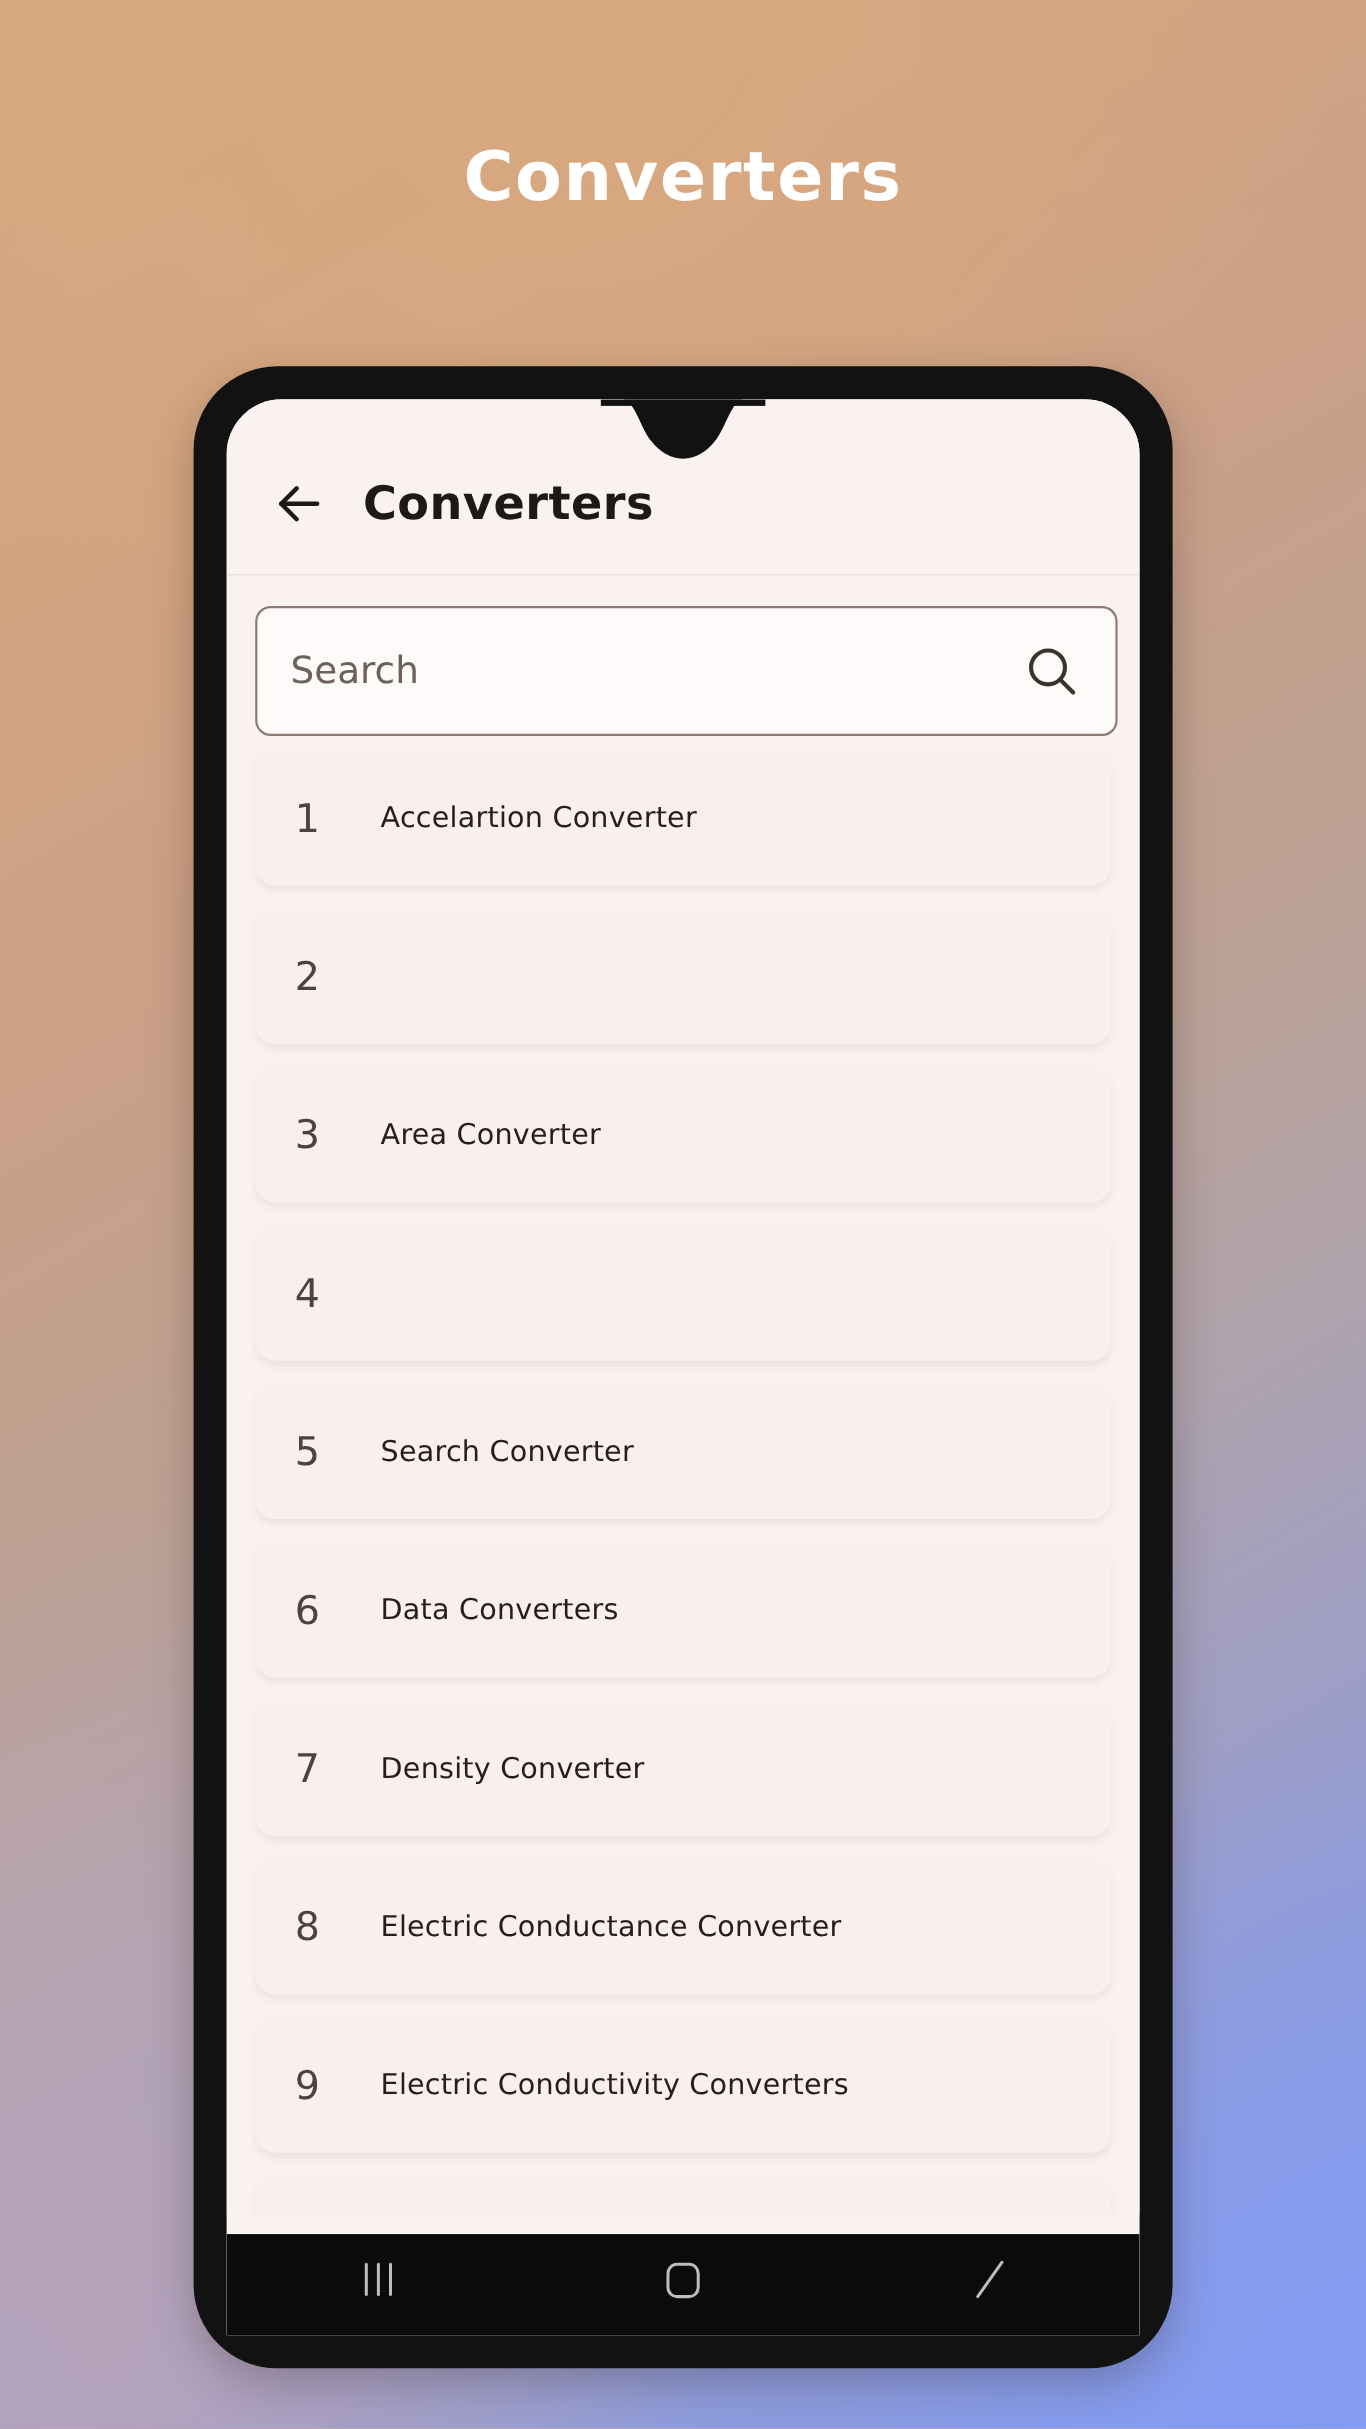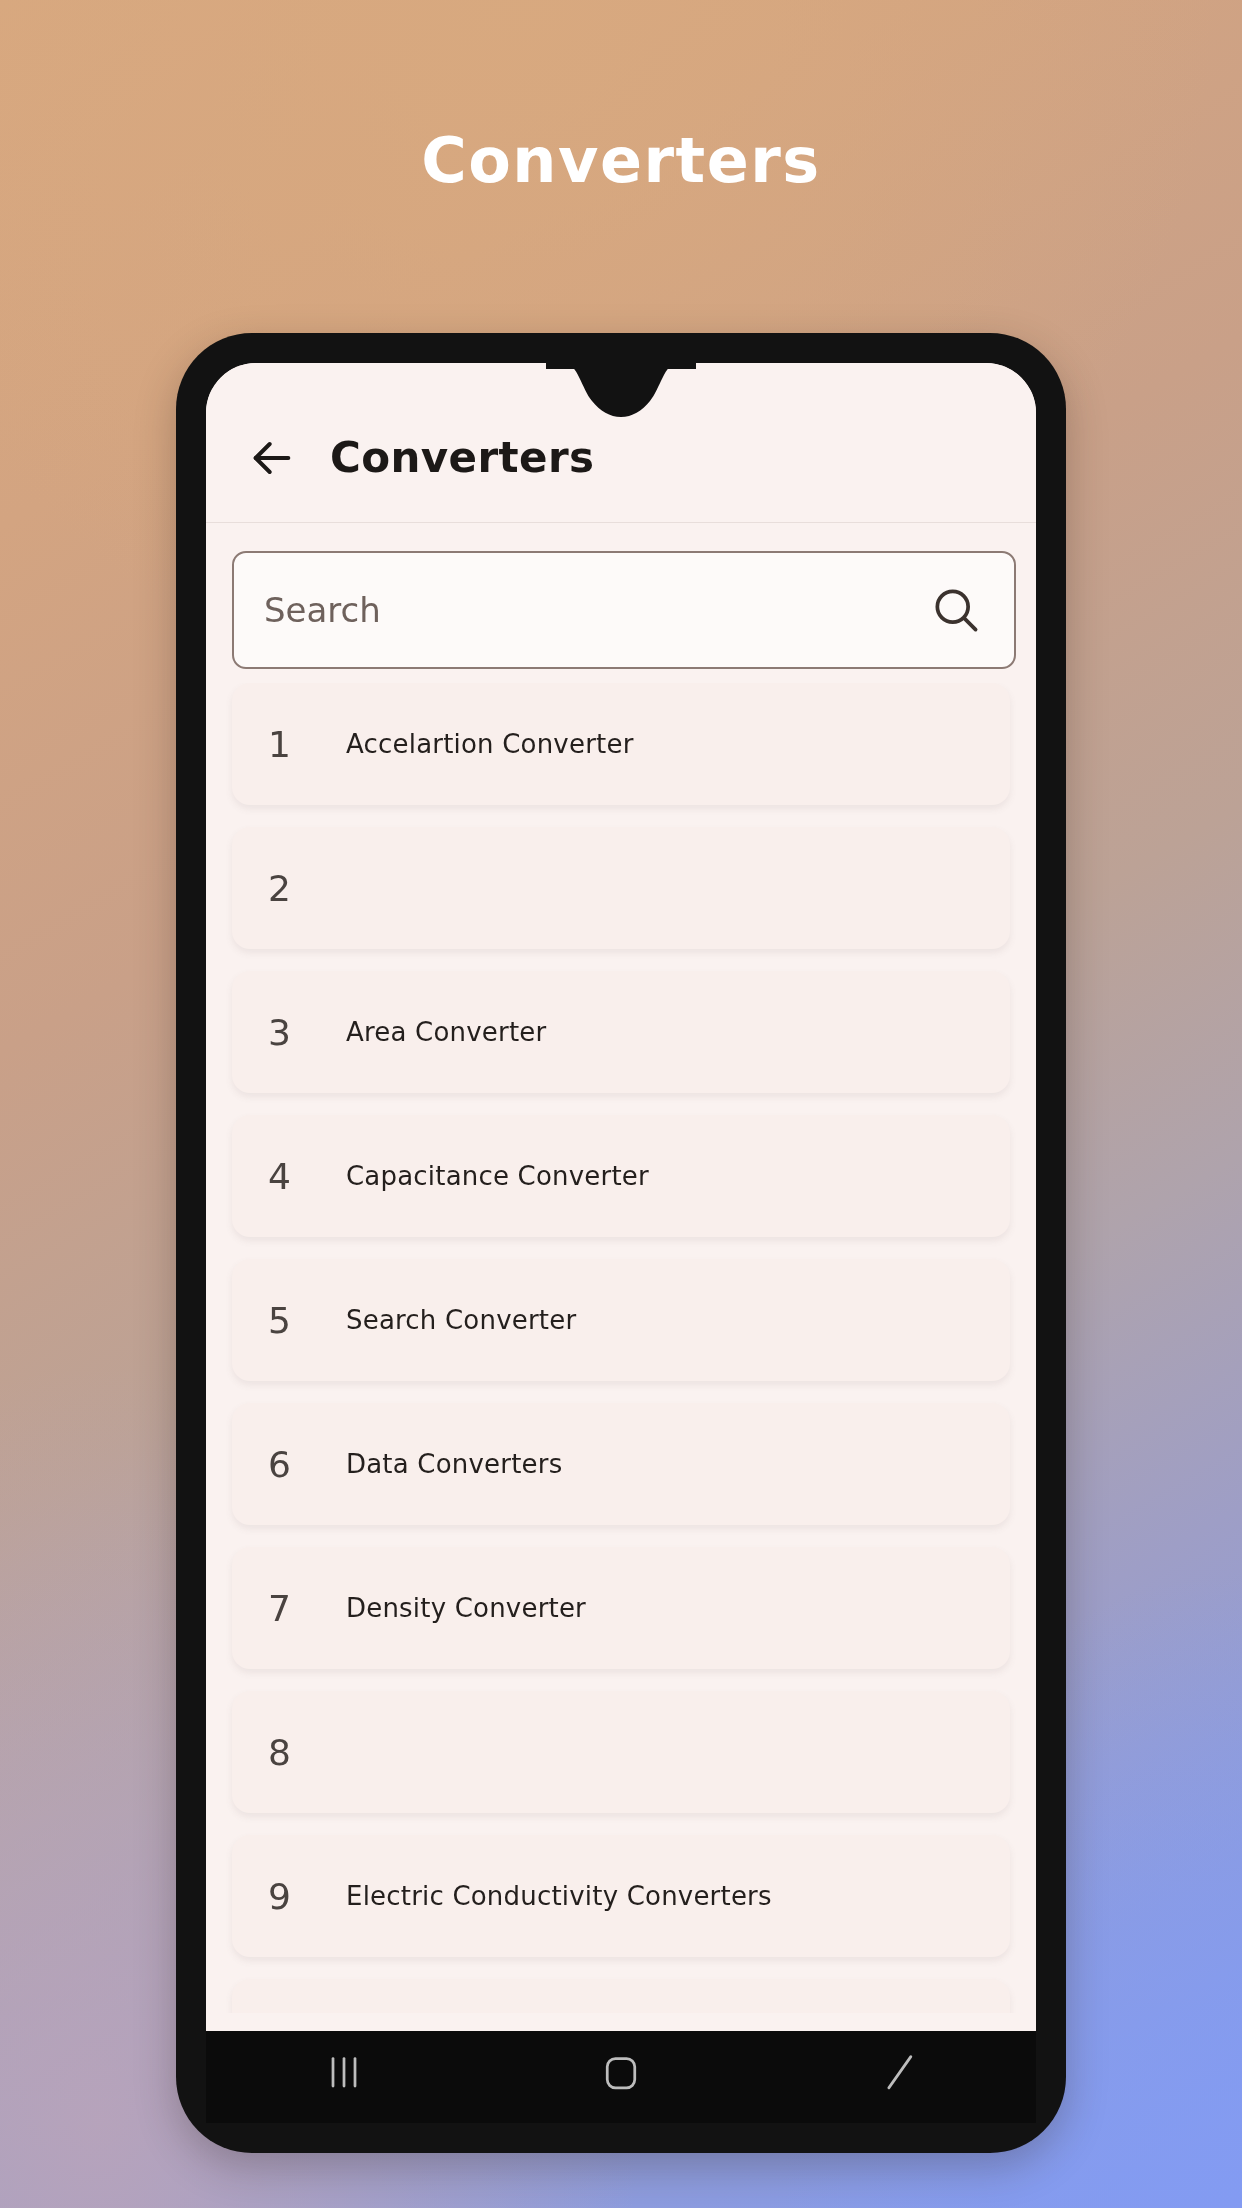--- a/index.html
+++ b/index.html
@@ -242,40 +242,40 @@
         <span class="item-number">2</span>
       </div>
 
       <div class="list-item">
         <span class="item-number">3</span>
         <span class="item-label">Area Converter</span>
       </div>
 
       <div class="list-item">
         <span class="item-number">4</span>
-        <span class="item-label">Capacitance Converter</span>
       </div>
 
       <div class="list-item">
         <span class="item-number">5</span>
         <span class="item-label">Search Converter</span>
       </div>
 
       <div class="list-item">
         <span class="item-number">6</span>
         <span class="item-label">Data Converters</span>
       </div>
 
       <div class="list-item">
         <span class="item-number">7</span>
         <span class="item-label">Density Converter</span>
       </div>
 
       <div class="list-item">
         <span class="item-number">8</span>
+        <span class="item-label">Electric Conductance Converter</span>
       </div>
 
       <div class="list-item">
         <span class="item-number">9</span>
         <span class="item-label">Electric Conductivity Converters</span>
       </div>
 
       <div class="list-item">
         
         

